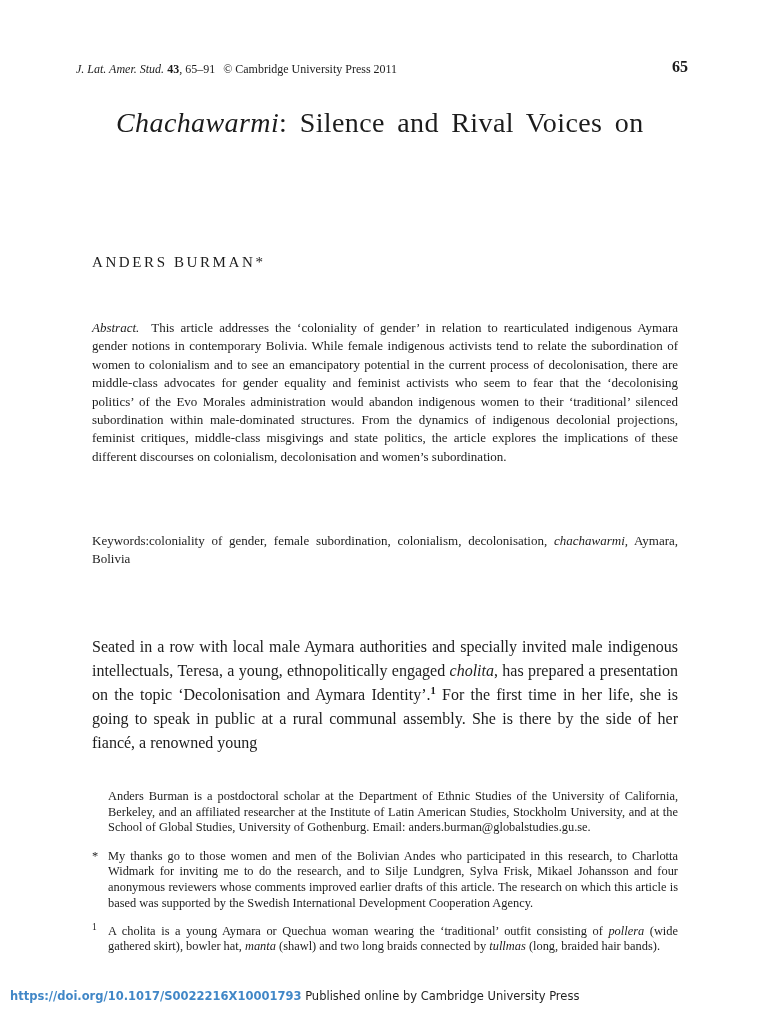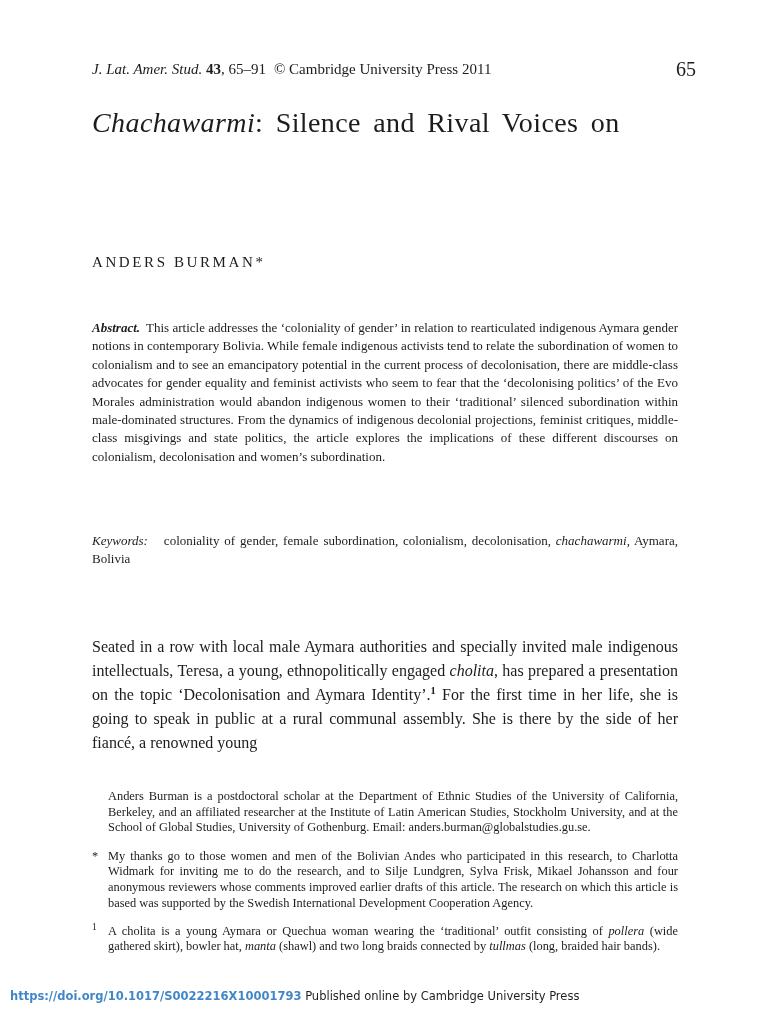--- a/index.html
+++ b/index.html
@@ -1,38 +1,38 @@
 <!DOCTYPE html>
 <html><head>
 <meta charset="utf-8">
 <style>
   html,body { margin:0; padding:0; background:#ffffff; }
   .page {
     position:relative; width:768px; height:1024px; background:#ffffff;
     font-family:"Liberation Serif", serif; color:#1c1c1c; overflow:hidden;
   }
   
-  .header { position:absolute; top:62px; left:92px; width:500px; font-size:15px; line-height:15px; }
+  .header { position:absolute; top:62px; left:76px; width:500px; font-size:12px; line-height:15px; }
   .journal-italic { font-style:italic; }
   .volume-bold { font-weight:bold; }
   .copyright { margin-left:8px; }
   .doi-line { margin-top:1px; }
-  .pagenum { position:absolute; top:58px; right:72px; font-size:20px; }
+  .pagenum { position:absolute; top:58px; right:80px; font-size:16px;font-weight:bold; }
   
   .title { position:absolute; top:104px; left:92px; width:640px; font-size:28px; line-height:38px; letter-spacing:0.4px; word-spacing:5px; font-weight:normal; margin:0; }
-  .title-line { white-space:nowrap; }
+  .title-line { white-space:nowrap;margin-left:24px; }
   .title-italic { font-style:italic; }
   
   .author { position:absolute; top:254px; left:92px; font-size:15px; letter-spacing:2.6px; }
   
   .abstract { position:absolute; top:306px; left:92px; width:586px; font-size:13px; line-height:18.4px; text-align:justify; }
-  .abstract-label { font-style:italic; margin-right:6px;font-weight:bold; }
+  .abstract-label { font-style:italic; margin-right:12px; }
   
   .keywords { position:absolute; top:519px; left:92px; width:586px; font-size:13px; line-height:18.4px; text-align:justify; }
-  .kw-label { font-style:italic; margin-right:16px; }
+  .kw-label { margin-right:0; }
   .kw-italic { font-style:italic; }
   
   .section-heading { position:absolute; top:592px; left:92px; width:586px; text-align:center; font-style:italic; font-size:15px; }
   
   .intro { position:absolute; top:619px; left:92px; width:586px; font-size:16px; line-height:24px; text-align:justify; }
   .intro .it { font-style:italic; }
   .fn-sup { font-weight:bold; font-size:10.5px; vertical-align:super; line-height:0; }
   
   .notes { position:absolute; top:789px; left:92px; width:586px; font-size:12.4px; line-height:15.6px; text-align:justify; }
   .affiliation { margin:0 0 13px 16px; }

